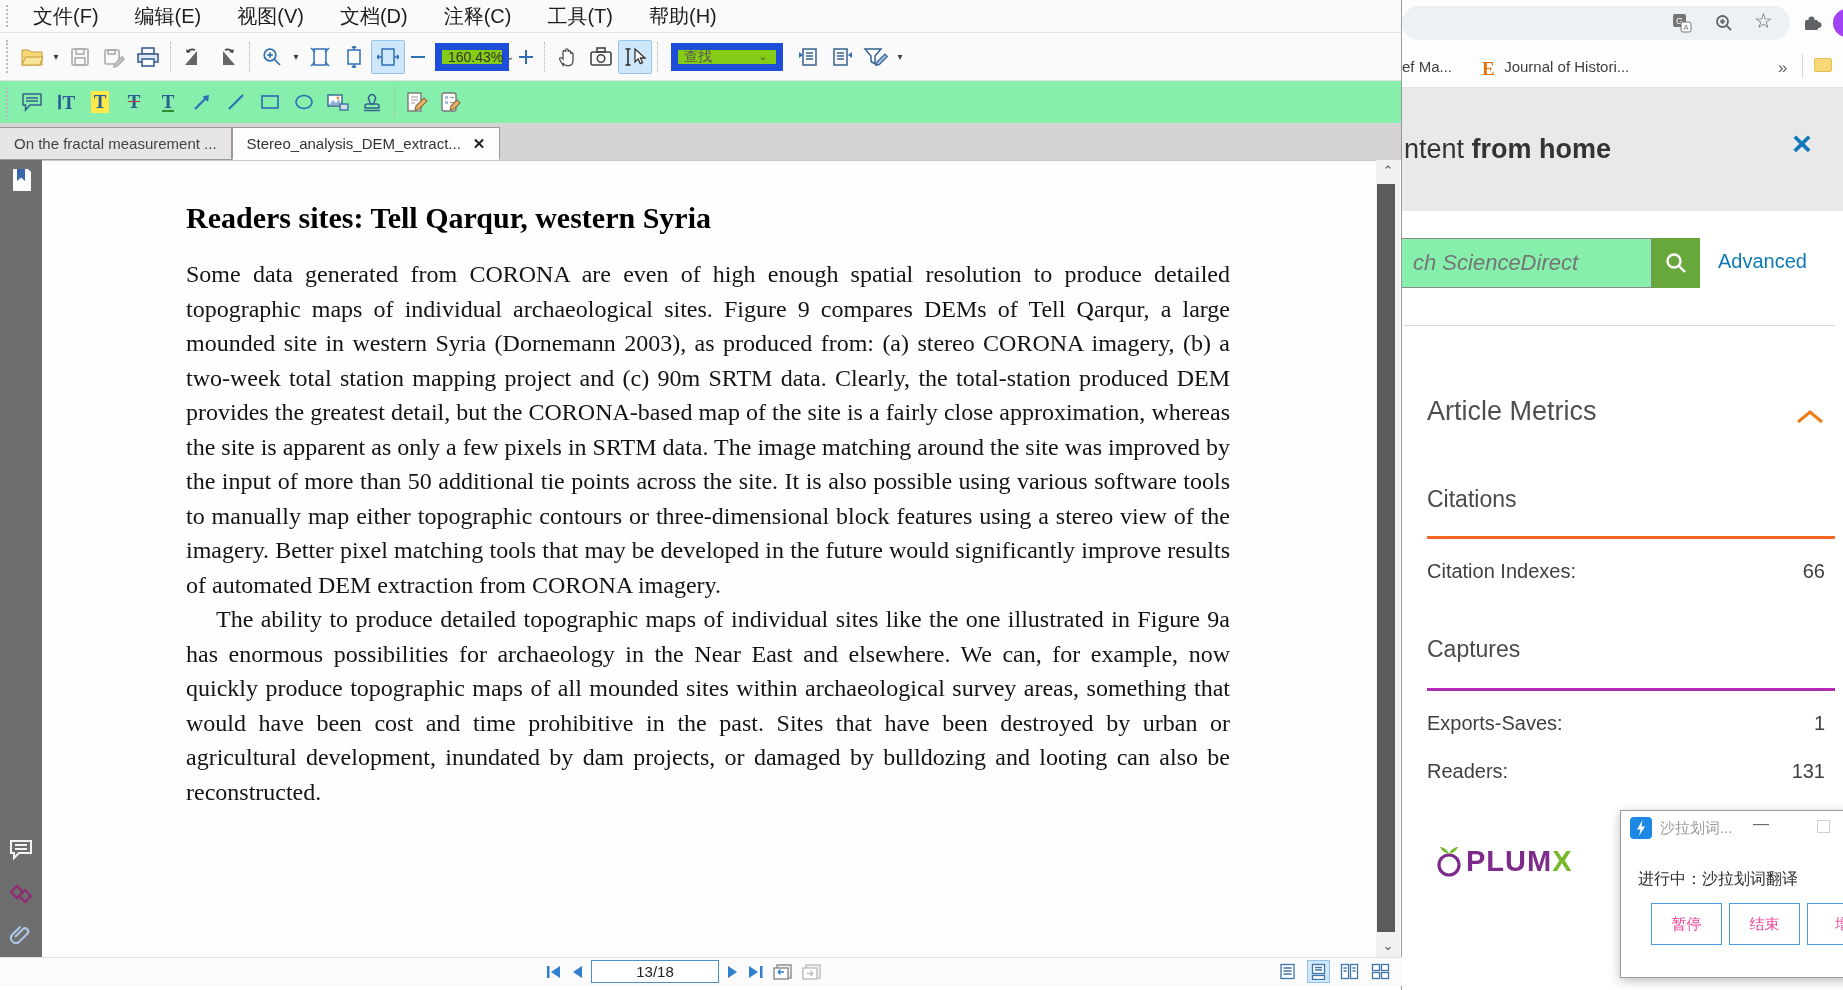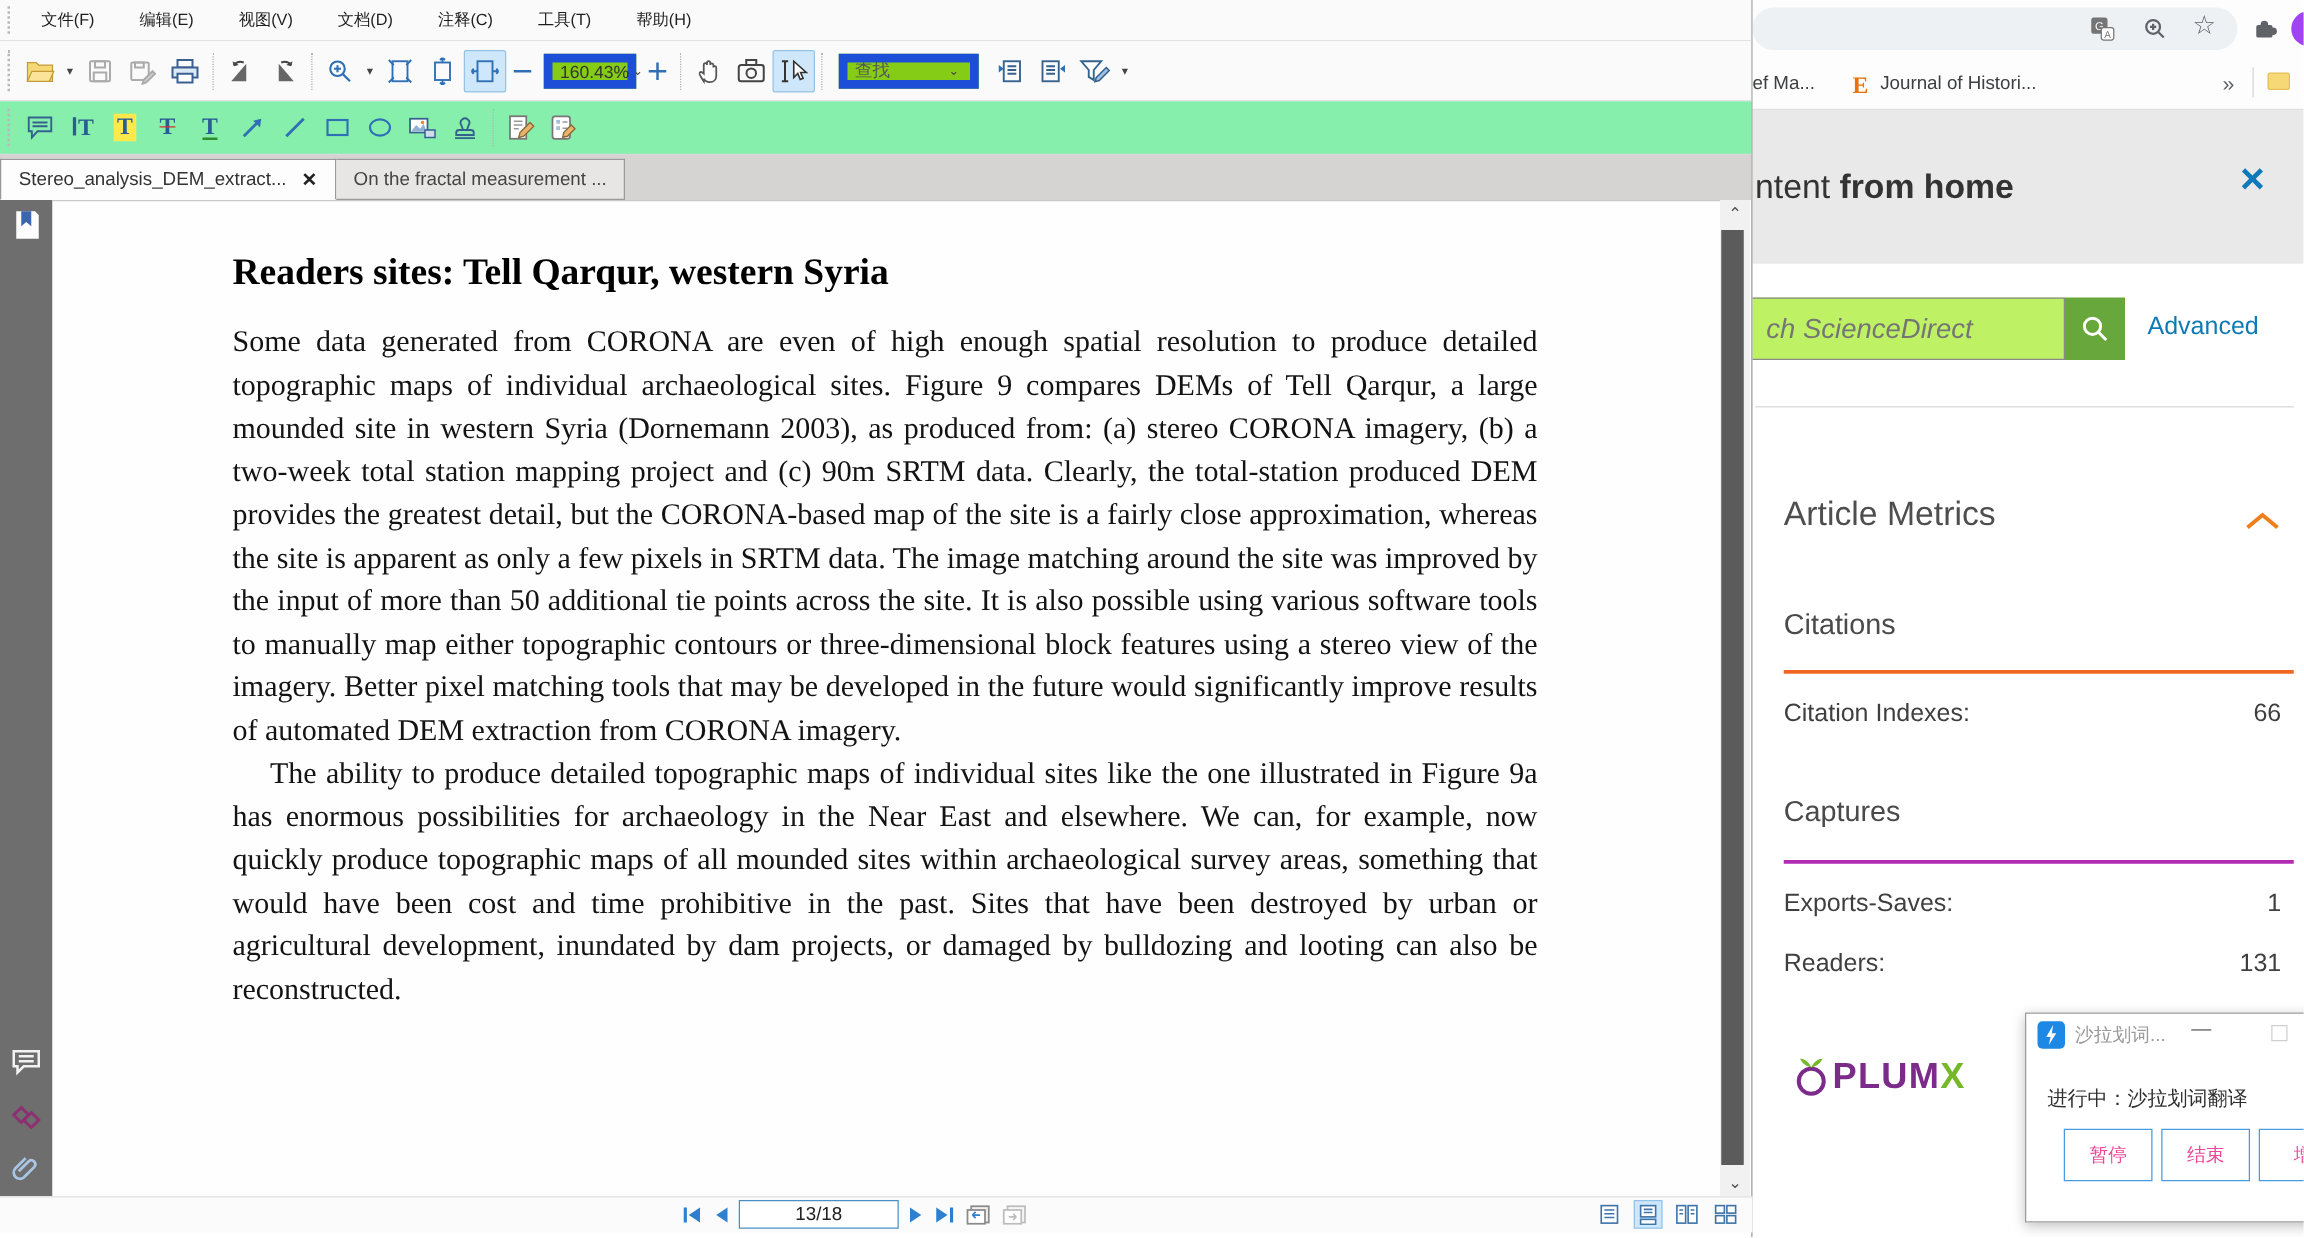--- a/index.html
+++ b/index.html
@@ -14,37 +14,37 @@
   .star-ic { font-size:21px; line-height:20px; color:#5f6368; }
   .avatar { position:absolute; left:437px; top:9px; width:28px; height:28px; border-radius:50%; background:#a142f4; }
   .bookmarks { position:absolute; left:0; top:46px; width:447px; height:42px; background:#fdfdfd; border-bottom:1px solid #e2e2e2; font-size:15px; color:#3c4043; }
   .bm-item { position:absolute; top:12px; white-space:nowrap; cursor:default; }
   .bm-fav { display:inline-block; width:18px; height:18px; font-weight:bold; color:#e8710a; font-family:"Liberation Serif",serif; font-size:19px; vertical-align:-3px; }
   .bm-sep { position:absolute; left:406px; top:8px; width:1px; height:24px; background:#d5d5d5; }
   .bm-folder { position:absolute; left:418px; top:12px; width:18px; height:14px; background:#f7d877; border:1px solid #e4bf55; border-radius:2px; }
   .banner { position:absolute; left:0; top:88px; width:447px; height:123px; background:#e9e9e9; }
   .banner-text { position:absolute; left:8px; top:46px; font-size:27px; color:#333; }
   .banner-close { position:absolute; left:396px; top:38px; font-size:34px; font-weight:bold; color:#1079ba; cursor:pointer; line-height:34px; }
-  .search-input { position:absolute; left:4px; top:238px; width:252px; height:50px; background:#bef264; border:1px solid #898989; font-style:italic; color:#6d6d6d; font-size:22px; padding-left:12px; font-family:"Liberation Sans",sans-serif; }
+  .search-input { position:absolute; left:4px; top:238px; width:252px; height:50px; background:#86efac; border:1px solid #898989; font-style:italic; color:#6d6d6d; font-size:22px; padding-left:12px; font-family:"Liberation Sans",sans-serif; }
   .search-btn { position:absolute; left:256px; top:238px; width:48px; height:50px; background:#68a73c; border:none; cursor:pointer; }
   .advanced { position:absolute; left:322px; top:250px; font-size:20px; color:#0d7ab5; cursor:pointer; }
   .divider { position:absolute; left:8px; width:431px; height:1px; background:#d9d9d9; }
   .metrics-title { position:absolute; left:31px; top:396px; font-size:27px; color:#4e4e4e; }
   .chev-up { position:absolute; left:399px; top:408px; width:30px; height:18px; }
   .sec-name { position:absolute; left:31px; font-size:23px; color:#4a4a4a; }
   .rule { position:absolute; left:31px; width:408px; height:3px; }
   .m-row { position:absolute; left:31px; width:398px; font-size:20px; color:#3f3f3f; }
   .m-val { position:absolute; right:0; top:0; }
   .plumx { position:absolute; left:36px; top:843px; display:flex; align-items:center; }
   .plum-word { font-size:29px; font-weight:bold; color:#7d2b8b; letter-spacing:1px; }
   .plum-x { font-size:29px; font-weight:bold; color:#76b82a; }
 
   
   .pdf { position:absolute; left:0; top:0; width:1402px; height:990px; background:#fff; z-index:2; border-right:1px solid #9a9a9a; }
-  .menubar { position:absolute; left:0; top:0; width:100%; height:33px; background:#fafafa; border-bottom:1px solid #e3e3e3; display:flex; align-items:center; font-size:13px; color:#1e1e1e; }
+  .menubar { position:absolute; left:0; top:0; width:100%; height:33px; background:#fafafa; border-bottom:1px solid #e3e3e3; display:flex; align-items:center; font-size:20px; color:#1e1e1e; }
   .menubar span.mi { padding:0 18px; cursor:default; }
   .grip { width:5px; height:70%; border-left:2px dotted #b9b9b9; margin:0 4px 0 6px; }
   .toolbar1 { position:absolute; left:0; top:33px; width:100%; height:48px; background:#fafafa; border-bottom:1px solid #e3e3e3; display:flex; align-items:center; }
   .toolbar2 { position:absolute; left:0; top:81px; width:100%; height:43px; background:#86efac; border-bottom:1px solid #d8d8d8; display:flex; align-items:center; }
   .tbtn { width:34px; height:34px; display:flex; align-items:center; justify-content:center; border:1px solid transparent; border-radius:2px; cursor:pointer; flex:none; }
   .tbtn.sm { width:26px; }
   .tbtn.active { background:#cfe7fa; border-color:#93c4e8; }
   .tsep { width:1px; height:30px; border-left:1px dotted #b2b2b2; margin:0 5px; flex:none; }
   .caret { width:14px; font-size:10px; color:#444; text-align:center; cursor:pointer; flex:none; }
   .combo { height:28px; background:#84cc16; border:7px solid #1d4ed8; display:flex; align-items:center; justify-content:space-between; font-size:14px; color:#333; padding:0 6px; cursor:pointer; flex:none; }
@@ -404,26 +404,26 @@
             <rect x="6" y="5" width="3" height="3" fill="#a8bfd8"></rect>
             <path d="M11 6.5h4" stroke="#999" stroke-width="1.2"></path>
             <rect x="6" y="10" width="3" height="3" fill="#a8bfd8"></rect>
             <path d="M11 11.5h4" stroke="#999" stroke-width="1.2"></path>
             <path d="M12 15l6-6 3 3-6 6-3.8.8z" fill="#e8b36a" stroke="#8a6a3a" stroke-width="1.1"></path>
           </svg>
       </span>
     </div>
 
     <div class="tabbar">
+      <div class="tab off">
+        <span>On the fractal measurement ...</span>
+      </div>
       <div class="tab on">
         <span>Stereo_analysis_DEM_extract...</span>
         <span class="x">✕</span>
-      </div>
-      <div class="tab off">
-        <span>On the fractal measurement ...</span>
       </div>
     </div>
 
     <div class="sidebar">
       <span class="sb-ic" style="top:6px;">
         <svg width="28" height="28" viewBox="0 0 28 28">
             <path d="M6 3h15l3 3v19H6z" fill="#fdfdfd"></path>
             <path d="M10 3h8v12l-4-3.4L10 15z" fill="#3a66b0"></path>
           </svg>
       </span>

